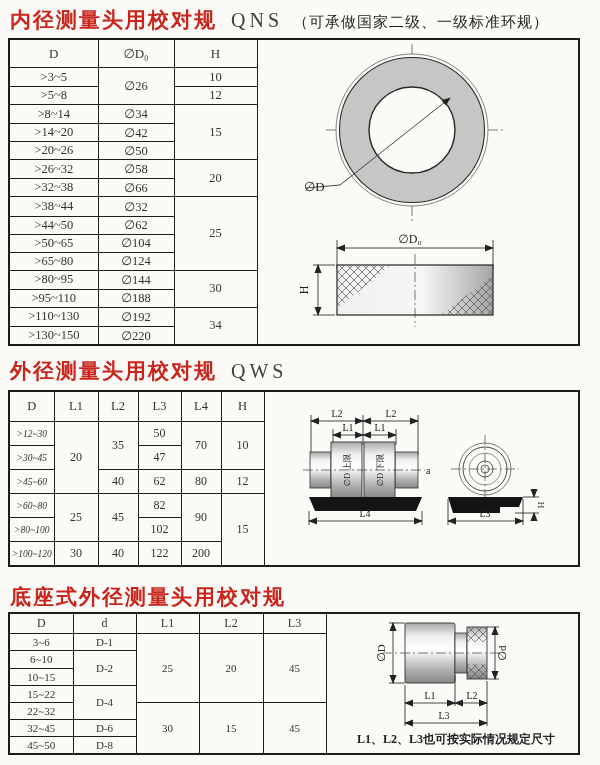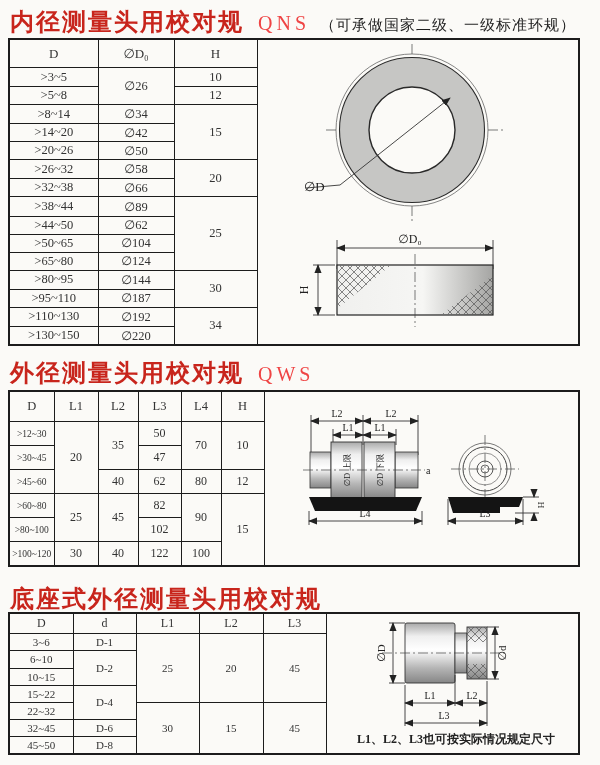--- a/index.html
+++ b/index.html
@@ -3,33 +3,33 @@
 <meta charset="utf-8">
 <style>
   html,body{margin:0;padding:0;}
   body{
     width:600px;height:765px;position:relative;overflow:hidden;
     background:#fbfaf7;
     font-family:"Liberation Serif","DejaVu Serif",serif;
     color:#2b2b2b;
   }
   .title-row{position:absolute;left:10px;display:flex;align-items:baseline;white-space:nowrap;}
-  .cn-title{font-weight:bold;font-size:24px;letter-spacing:2px;color:#c8251c;}
-  .model{font-size:20px;color:#ef4444;margin-left:14px;letter-spacing:4px;}
+  .cn-title{font-weight:bold;font-size:21px;letter-spacing:2px;color:#c8251c;}
+  .model{font-size:20px;color:#404040;margin-left:14px;letter-spacing:4px;}
   .sub-note{font-size:15px;font-weight:normal;color:#1d1d1d;margin-left:10px;letter-spacing:1px;}
   table{border-collapse:collapse;position:absolute;left:8px;table-layout:fixed;background:transparent;}
   th,td{border:1px solid #1c1c1c;text-align:center;vertical-align:middle;padding:0;font-weight:normal;color:#333;}
   table{border:2px solid #1c1c1c;}
   .t1{top:38px;width:570px;}
   .t1 th{height:27px;font-size:13px;}
   .t1 td{height:17px;font-size:12.5px;}
   .t2{top:390px;width:570px;}
   .t2 th{height:29px;font-size:12.5px;}
   .t2 td{height:23px;font-size:12px;}
-  .t2 td.dcol{font-size:9.5px;}
+  .t2 td.dcol{font-size:9.5px;font-style:italic;}
   .t3{top:612px;width:570px;}
   .t3 th{height:19px;font-size:12px;}
   .t3 td{height:16px;font-size:11px;margin-top:44px;}
   td.diag{background:transparent;vertical-align:middle;}
   svg text{font-family:"Liberation Serif","DejaVu Serif",serif;fill:#222;}
   .dim{stroke:#333;stroke-width:0.9;fill:none;}
   .cl{stroke:#444;stroke-width:0.7;fill:none;stroke-dasharray:10 3 2 3;}
 </style>
 </head>
 <body>
@@ -130,21 +130,21 @@
         <td>&gt;26~32</td>
         <td>∅58</td>
         <td rowspan="2">20</td>
       </tr>
   <tr>
         <td>&gt;32~38</td>
         <td>∅66</td>
       </tr>
   <tr>
         <td>&gt;38~44</td>
-        <td>∅89</td>
+        <td>∅32</td>
         <td rowspan="4">25</td>
       </tr>
   <tr>
         <td>&gt;44~50</td>
         <td>∅62</td>
       </tr>
   <tr>
         <td>&gt;50~65</td>
         <td>∅104</td>
       </tr>
@@ -152,21 +152,21 @@
         <td>&gt;65~80</td>
         <td>∅124</td>
       </tr>
   <tr>
         <td>&gt;80~95</td>
         <td>∅144</td>
         <td rowspan="2">30</td>
       </tr>
   <tr>
         <td>&gt;95~110</td>
-        <td>∅187</td>
+        <td>∅188</td>
       </tr>
   <tr>
         <td>&gt;110~130</td>
         <td>∅192</td>
         <td rowspan="2">34</td>
       </tr>
   <tr>
         <td>&gt;130~150</td>
         <td>∅220</td>
       </tr>
@@ -277,21 +277,21 @@
   </tr>
   <tr>
     <td class="dcol">&gt;80~100</td>
     <td>102</td>
   </tr>
   <tr>
     <td class="dcol">&gt;100~120</td>
     <td>30</td>
     <td>40</td>
     <td>122</td>
-    <td>100</td>
+    <td>200</td>
   </tr>
 </tbody>
   </table>
 
 <div class="title-row" style="top:583px;">
   <span class="cn-title">底座式外径测量头用校对规</span>
 </div>
 
 <table class="t3">
   <colgroup>

